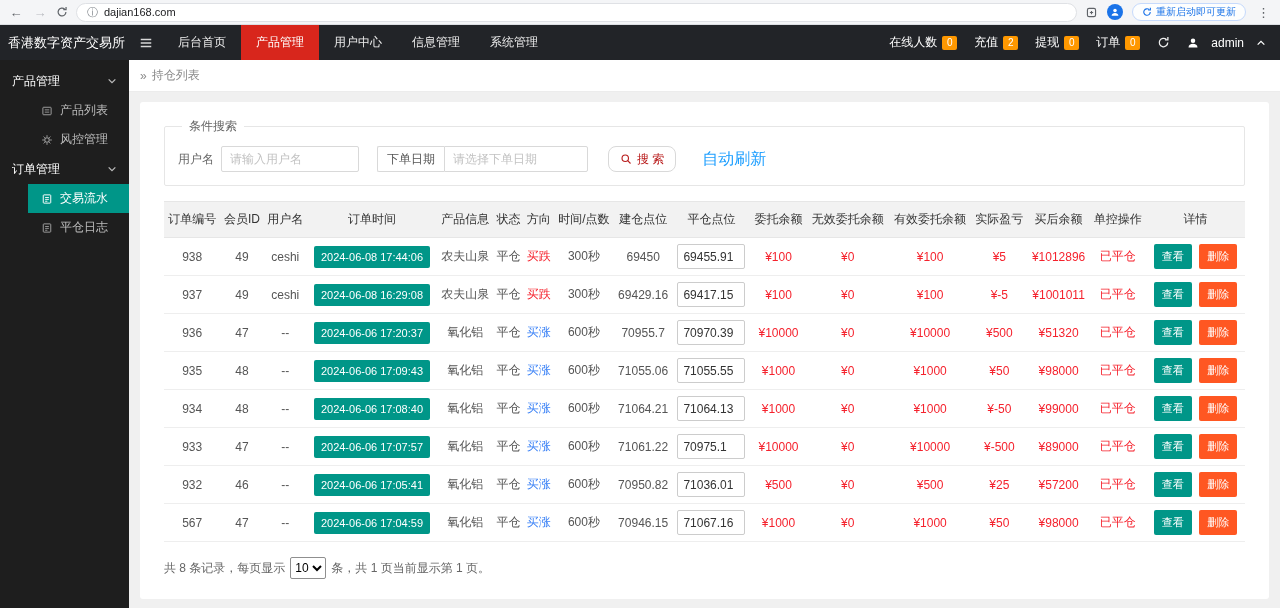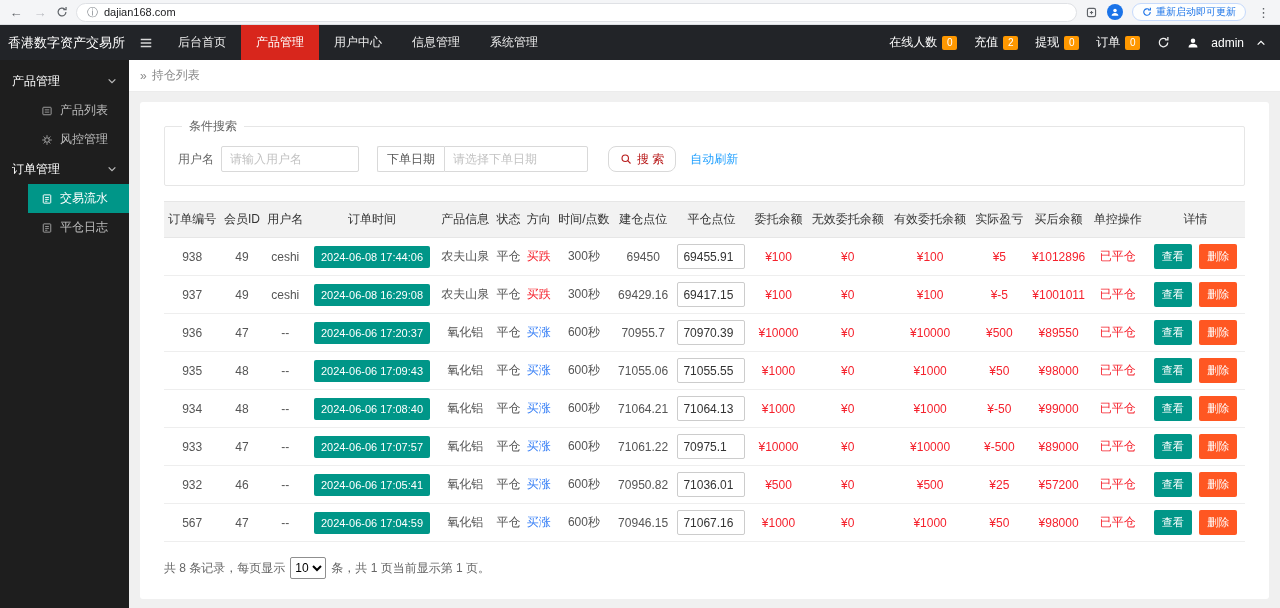--- a/index.html
+++ b/index.html
@@ -52,21 +52,21 @@
   fieldset.search { border:1px solid #e6e6e6; padding:11px 13px 13px; border-radius:2px; }
   legend { font-size:12px; color:#666; padding:0 7px; margin-left:4px; }
   .search-row { display:flex; align-items:center; font-size:12px; color:#666; }
   .lbl { margin-right:7px; white-space:nowrap; }
   .inp { height:26px; border:1px solid #d9d9d9; border-radius:2px; padding:0 8px; font-size:12px; color:#333; width:138px; outline:none; }
   .inp::placeholder { color:#c2c2c2; }
   .date-group { display:flex; margin-left:18px; }
   .date-addon { height:26px; border:1px solid #d9d9d9; border-right:none; display:flex; align-items:center; padding:0 9px; background:#fff; color:#555; border-radius:2px 0 0 2px; white-space:nowrap; }
   .date-inp { border-radius:0 2px 2px 0; width:144px; }
   .search-btn { height:26px; border:1px solid #d9d9d9; background:#fff; border-radius:8px; display:flex; align-items:center; gap:5px; padding:0 11px; font-size:12px; color:#b91c1c; margin-left:20px; cursor:pointer; }
-  .auto-refresh { color:#1e9fff; font-size:12px; margin-left:14px; text-decoration:none; cursor:pointer;text-align:center; }
+  .auto-refresh { color:#1e9fff; font-size:16px; margin-left:26px; text-decoration:none; cursor:pointer;text-align:center; }
 
   
   .data-table { width:100%; border-collapse:collapse; margin-top:15px; font-size:12px; color:#555; text-align:center; }
   .data-table thead th { background:#f2f2f2; border-top:1px solid #e6e6e6; border-bottom:1px solid #e6e6e6; font-weight:normal; color:#333; padding:9px 2px; white-space:nowrap; }
   .data-table tbody td { border-bottom:1px solid #eeeeee; padding:6px 2px; height:37px; white-space:nowrap; }
   .time-btn { background:#009688; color:#fff; font-size:11px; padding:5px 7px; border-radius:2px; display:inline-block; cursor:pointer; }
   .close-input { width:68px; height:25px; border:1px solid #cccccc; border-radius:2px; padding:0 5px; font-size:12px; color:#333; outline:none; }
   .money { color:#f5222d; }
   .dir-down { color:#f5222d; }
   .dir-up { color:#3b82f6; }
@@ -338,21 +338,21 @@
     <td class="dir-up">买涨</td>
     <td>600秒</td>
     <td>70955.7</td>
     <td>
       <input class="close-input" type="text" value="70970.39" style="">
     </td>
     <td class="money">¥10000</td>
     <td class="money">¥0</td>
     <td class="money">¥10000</td>
     <td class="money">¥500</td>
-    <td class="money">¥89550</td>
+    <td class="money">¥51320</td>
     <td class="closed-text">已平仓</td>
     <td>
       <button class="btn view">查看</button>
       <button class="btn del">删除</button>
     </td>
   </tr>
                 <tr>
     <td>935</td>
     <td>48</td>
     <td>--</td>

